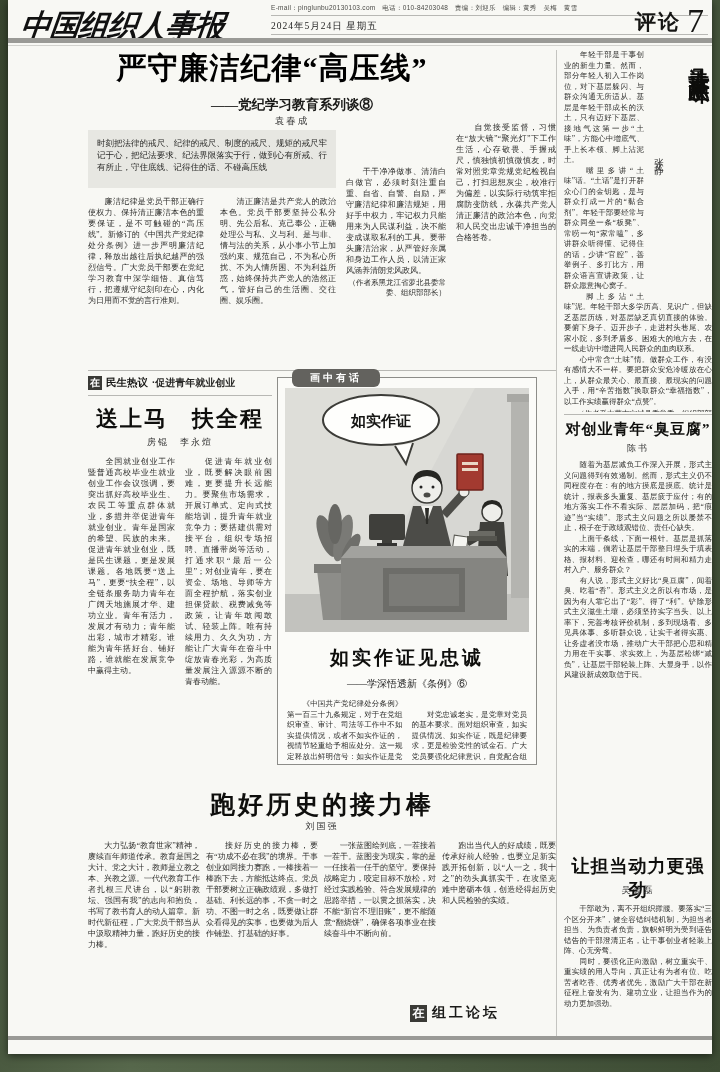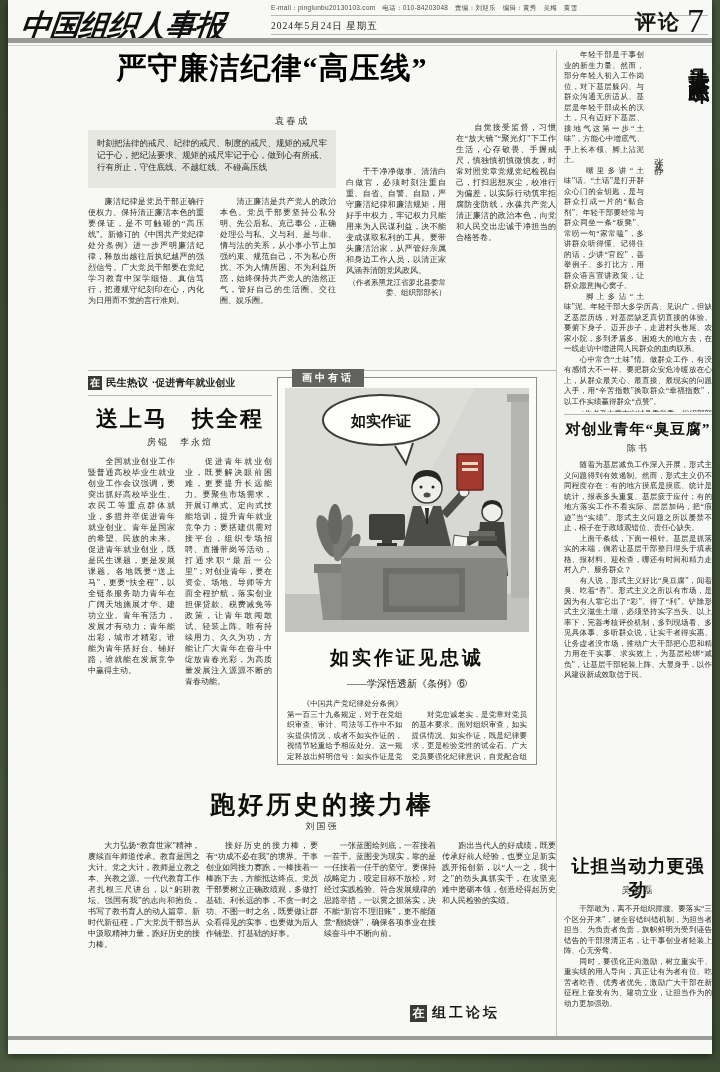--- a/index.html
+++ b/index.html
@@ -44,22 +44,23 @@
     width:14px; height:14px; background:#3a3a36; color:#fff; font-size:10px; font-weight:700;
     display:inline-flex; align-items:center; justify-content:center; flex:0 0 auto;
   }
   .kicker-b { font-size:10.5px; font-weight:700; color:#161614; }
   .kicker-t { font-size:10px; font-weight:700; color:#2a2a28; }
   .ms-title { font-size:22px; font-weight:700; letter-spacing:2px; color:#0e0e0c; }
   .byline { font-size:9px; color:#333; letter-spacing:2px; }
   .cartoon-box { position:absolute; left:269px; top:377px; width:260px; height:388px; border:1px solid #8d8d89; background:#fbfbf8; }
   .box-label {
     position:absolute; left:14px; top:-9px; background:#63625e; color:#fff;
-    font-size:10px; font-weight:700; letter-spacing:3px; padding:2px 10px;
+    font-size:10px; font-weight:700; letter-spacing:3px; padding:2px 18px;
     font-family:"Liberation Sans","DejaVu Sans",sans-serif;
+    border-radius:6px;
   }
   .ct-title { font-size:19px; font-weight:700; letter-spacing:3px; color:#0e0e0c; margin-top:13px; }
   .ct-sub { font-size:10px; color:#222; margin-top:6px; }
   .ct-cols { display:flex; gap:9px; margin:8px 9px 0; }
   .ct-col { flex:1; font-size:7.5px; line-height:10.5px; text-align:justify; color:#2e2e2c; white-space:pre-line; height:62px; overflow:hidden; }
   .credit-r { text-align:right; font-size:7.5px; color:#2e2e2c; margin-top:2px; }
   .vsep { position:absolute; width:1px; background:#c4c4c0; }
   .y-float { float:right; width:62px; height:244px; margin:2px 0 6px 6px; position:relative; }
   .y-vtitle {
     position:absolute; right:0; top:0; writing-mode:vertical-rl;
@@ -84,22 +85,23 @@
   <div class="abs dateline" style="left:263px; top:20px;">2024年5月24日 星期五</div>
   <div class="abs pageblock" style="right:8px; top:6px;">
     <span class="section-name">评论</span>
     <span class="page-num">7</span>
   </div>
   <div class="rule" style="left:263px; top:34px; width:437px;"></div>
   <div class="thickband" style="left:0; top:38px; width:704px; height:5px;"></div>
   <div class="rule" style="left:0; top:45px; width:704px; background:#d2d2ce;"></div>
 
   <div class="abs ctr m-title" style="left:80px; top:52px; width:368px;">严守廉洁纪律“高压线”</div>
+  <div class="abs ctr m-sub" style="left:120px; top:96px; width:328px;">——党纪学习教育系列谈⑧</div>
   <div class="abs ctr m-author" style="left:120px; top:115px; width:328px;">袁春成</div>
-  <div class="abs introbox" style="left:80px; top:130px; width:248px; height:58px;">时刻把法律的戒尺、纪律的戒尺、制度的戒尺、规矩的戒尺牢记于心，把纪法要求、规矩的戒尺牢记于心，做到心有所戒、行有所止，守住底线、不越红线、不碰高压线</div>
+  <div class="abs introbox" style="left:80px; top:130px; width:248px; height:58px;">时刻把法律的戒尺、纪律的戒尺、制度的戒尺、规矩的戒尺牢记于心，把纪法要求、纪法界限落实于行，做到心有所戒、行有所止，守住底线、记得住的话、不碰高压线</div>
   <div class="col" style="left:80px; top:196px; width:116px; height:172px;">　　廉洁纪律是党员干部正确行使权力、保持清正廉洁本色的重要保证，是不可触碰的“高压线”。新修订的《中国共产党纪律处分条例》进一步严明廉洁纪律，释放出越往后执纪越严的强烈信号。广大党员干部要在党纪学习教育中深学细悟、真信笃行，把遵规守纪刻印在心，内化为日用而不觉的言行准则。</div>
   <div class="col" style="left:212px; top:196px; width:116px; height:172px;">　　清正廉洁是共产党人的政治本色。党员干部要坚持公私分明、先公后私、克己奉公，正确处理公与私、义与利、是与非、情与法的关系，从小事小节上加强约束、规范自己，不为私心所扰、不为人情所困、不为利益所惑，始终保持共产党人的浩然正气，管好自己的生活圈、交往圈、娱乐圈。</div>
   <div class="abs" style="left:338px; top:122px; width:100px; height:246px; overflow:hidden;margin-top:44px;">
     <div class="col" style="position:static; width:100px;">　　干干净净做事、清清白白做官，必须时刻注重自重、自省、自警、自励，严守廉洁纪律和廉洁规矩，用好手中权力，牢记权力只能用来为人民谋利益，决不能变成谋取私利的工具。要带头廉洁治家，从严管好亲属和身边工作人员，以清正家风涵养清朗党风政风。</div>
     <div class="credit-r">（作者系黑龙江省萝北县委常委、组织部部长）</div>
   </div>
   <div class="col" style="left:448px; top:122px; width:100px; height:246px;">　　自觉接受监督，习惯在“放大镜”“聚光灯”下工作生活，心存敬畏、手握戒尺，慎独慎初慎微慎友，时常对照党章党规党纪检视自己，打扫思想灰尘，校准行为偏差，以实际行动筑牢拒腐防变防线，永葆共产党人清正廉洁的政治本色，向党和人民交出忠诚干净担当的合格答卷。</div>
   <div class="rule" style="left:80px; top:370px; width:468px;"></div>
 
   <div class="vsep" style="left:548px; top:50px; height:990px;"></div>

